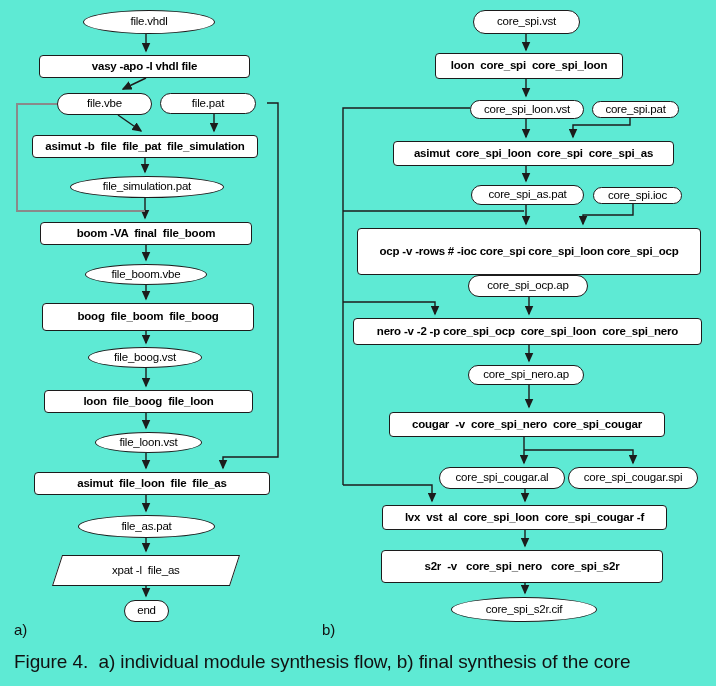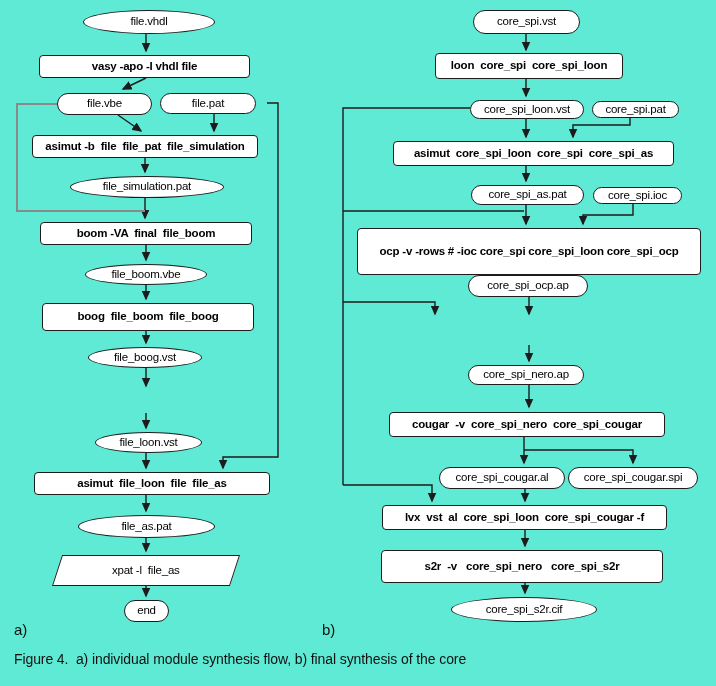--- a/index.html
+++ b/index.html
@@ -27,21 +27,21 @@
   .stadium{border-radius:999px;text-align:right;}
   .ellipse{border-radius:50%;}
   .para{transform:skewX(-18deg);}
   .para-text{display:inline-block;transform:skewX(18deg);white-space:pre;}
   .fig-label{
     position:absolute;
     font-size:15px;color:#111;z-index:3;white-space:pre;
   }
   .caption{
     position:absolute;
-    font-size:14px;letter-spacing:-0.1px;color:#111;z-index:3;white-space:pre;text-align:center;
+    font-size:19px;letter-spacing:-0.1px;color:#111;z-index:3;white-space:pre;text-align:center;
   }
 </style>
 </head>
 <body>
 
 <div class="figure">
 
   <svg class="connector-layer" width="716" height="686" viewBox="0 0 716 686">
     <defs>
       <marker id="arrow" viewBox="0 0 10 9" markerWidth="10" markerHeight="9" refX="8.5" refY="4.5" orient="auto" markerUnits="userSpaceOnUse">
@@ -96,37 +96,39 @@
   <div class="node ellipse" style="left:83px;top:10px;width:132px;height:24px">file.vhdl</div>
   <div class="node rect" style="left:39px;top:55px;width:211px;height:23px">vasy -apo -I vhdl file</div>
   <div class="node stadium" style="left:57px;top:93px;width:95px;height:22px">file.vbe</div>
   <div class="node stadium" style="left:160px;top:93px;width:96px;height:21px">file.pat</div>
   <div class="node rect" style="left:32px;top:135px;width:226px;height:23px">asimut -b  file  file_pat  file_simulation</div>
   <div class="node ellipse" style="left:70px;top:176px;width:154px;height:22px">file_simulation.pat</div>
   <div class="node rect" style="left:40px;top:222px;width:212px;height:23px">boom -VA  final  file_boom</div>
   <div class="node ellipse" style="left:85px;top:264px;width:122px;height:21px">file_boom.vbe</div>
   <div class="node rect" style="left:42px;top:303px;width:212px;height:28px">boog  file_boom  file_boog</div>
   <div class="node ellipse" style="left:88px;top:347px;width:114px;height:21px">file_boog.vst</div>
+  <div class="node rect" style="left:44px;top:390px;width:209px;height:23px">loon  file_boog  file_loon</div>
   <div class="node ellipse" style="left:95px;top:432px;width:107px;height:21px">file_loon.vst</div>
   <div class="node rect" style="left:34px;top:472px;width:236px;height:23px">asimut  file_loon  file  file_as</div>
   <div class="node ellipse" style="left:78px;top:515px;width:137px;height:23px">file_as.pat</div>
   <div class="node para" style="left:57px;top:555px;width:178px;height:31px">
     <span class="para-text">xpat -l  file_as</span>
   </div>
   <div class="node stadium" style="left:124px;top:600px;width:45px;height:22px">end</div>
 
   <div class="node stadium" style="left:473px;top:10px;width:107px;height:24px">core_spi.vst</div>
   <div class="node rect" style="left:435px;top:53px;width:188px;height:26px">loon  core_spi  core_spi_loon</div>
   <div class="node stadium" style="left:470px;top:100px;width:114px;height:19px">core_spi_loon.vst</div>
   <div class="node stadium" style="left:592px;top:101px;width:87px;height:17px">core_spi.pat</div>
   <div class="node rect" style="left:393px;top:141px;width:281px;height:25px">asimut  core_spi_loon  core_spi  core_spi_as</div>
   <div class="node stadium" style="left:471px;top:185px;width:113px;height:20px">core_spi_as.pat</div>
   <div class="node stadium" style="left:593px;top:187px;width:89px;height:17px">core_spi.ioc</div>
   <div class="node rect" style="left:357px;top:228px;width:344px;height:47px">ocp -v -rows # -ioc core_spi core_spi_loon core_spi_ocp</div>
   <div class="node stadium" style="left:468px;top:275px;width:120px;height:22px">core_spi_ocp.ap</div>
+  <div class="node rect" style="left:353px;top:318px;width:349px;height:27px">nero -v -2 -p core_spi_ocp  core_spi_loon  core_spi_nero</div>
   <div class="node stadium" style="left:468px;top:365px;width:116px;height:20px">core_spi_nero.ap</div>
   <div class="node rect" style="left:389px;top:412px;width:276px;height:25px">cougar  -v  core_spi_nero  core_spi_cougar</div>
   <div class="node stadium" style="left:439px;top:467px;width:126px;height:22px">core_spi_cougar.al</div>
   <div class="node rect" style="left:382px;top:505px;width:285px;height:25px">lvx  vst  al  core_spi_loon  core_spi_cougar -f</div>
   <div class="node stadium" style="left:568px;top:467px;width:130px;height:22px">core_spi_cougar.spi</div>
   <div class="node rect" style="left:381px;top:550px;width:282px;height:33px">s2r  -v   core_spi_nero   core_spi_s2r</div>
   <div class="node ellipse" style="left:451px;top:597px;width:146px;height:25px">core_spi_s2r.cif</div>
 
   <div class="fig-label" style="left:14px;top:621px">a)</div>
   <div class="fig-label" style="left:322px;top:621px">b)</div>

